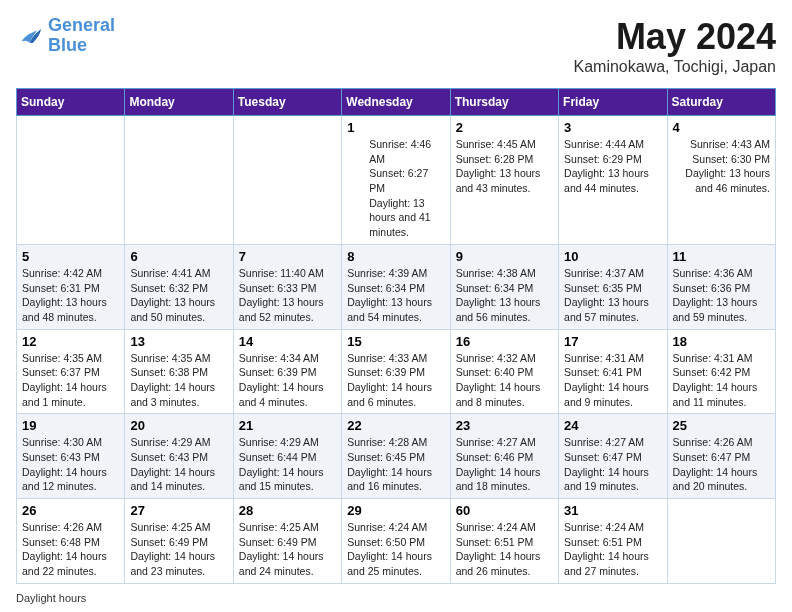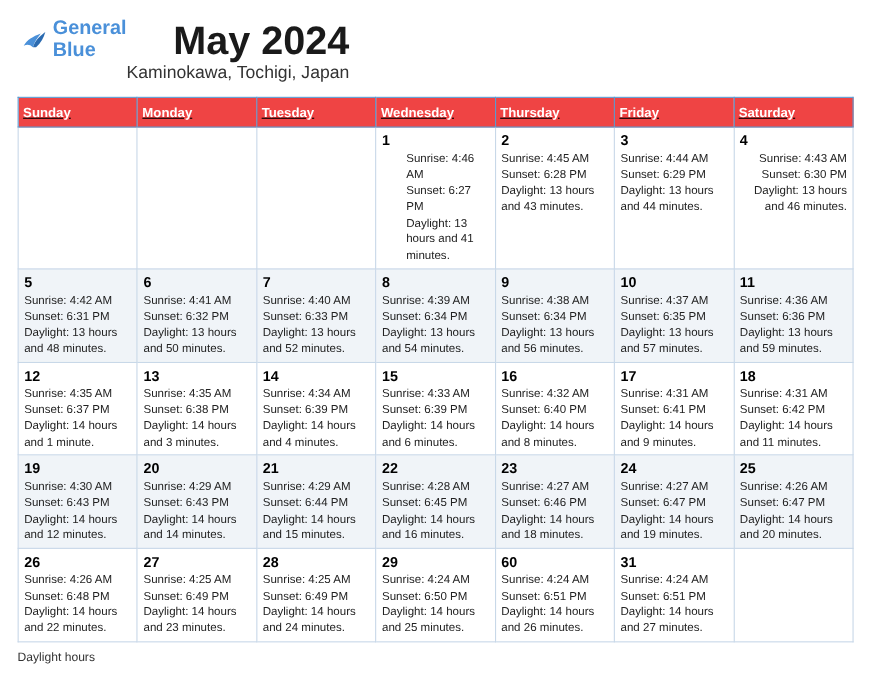--- a/index.html
+++ b/index.html
@@ -5,20 +5,21 @@
     * { box-sizing: border-box; margin: 0; padding: 0; }
     body {
       font-family: Arial, sans-serif;
       background: #fff;
       width: 792px;
       min-height: 612px;
       padding: 16px;
     }
     .header {
       display: flex;
+      justify-content: space-between;
       align-items: flex-start;
       margin-bottom: 12px;
     }
     .logo {
       display: flex;
       align-items: center;
       gap: 4px;
     }
     .logo-text {
       font-size: 18px;
@@ -44,22 +45,21 @@
     .location-title {
       font-size: 16px;
       color: #333;
     }
     table {
       width: 100%;
       border-collapse: collapse;
       font-size: 10.5px;
     }
     thead tr {
-      background-color: #ef4444;
-      text-decoration: underline;
+      background-color: #4c1d95;
     }
     thead th {
       color: #fff;
       font-weight: bold;
       padding: 6px 4px;
       text-align: left;
       border: 1px solid #5a9ad0;
       font-size: 12px;
     }
     tbody tr {
@@ -163,21 +163,21 @@
 Daylight: 13 hours and 48 minutes.</div>
         </td>
         <td>
           <span class="day-num">6</span>
           <div class="day-info" style="white-space: pre-line;">Sunrise: 4:41 AM
 Sunset: 6:32 PM
 Daylight: 13 hours and 50 minutes.</div>
         </td>
         <td>
           <span class="day-num">7</span>
-          <div class="day-info" style="white-space: pre-line;">Sunrise: 4:40 AM
+          <div class="day-info" style="white-space: pre-line;">Sunrise: 11:40 AM
 Sunset: 6:33 PM
 Daylight: 13 hours and 52 minutes.</div>
         </td>
         <td>
           <span class="day-num">8</span>
           <div class="day-info" style="white-space: pre-line;">Sunrise: 4:39 AM
 Sunset: 6:34 PM
 Daylight: 13 hours and 54 minutes.</div>
         </td>
         <td>

